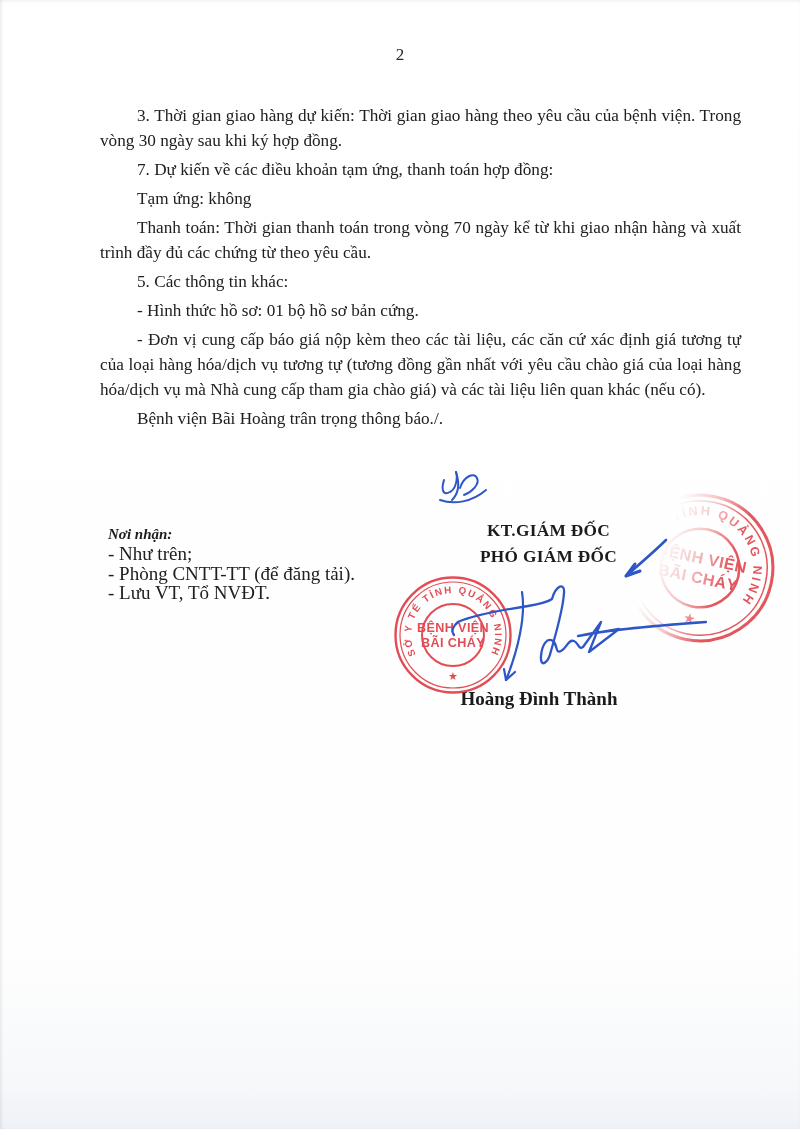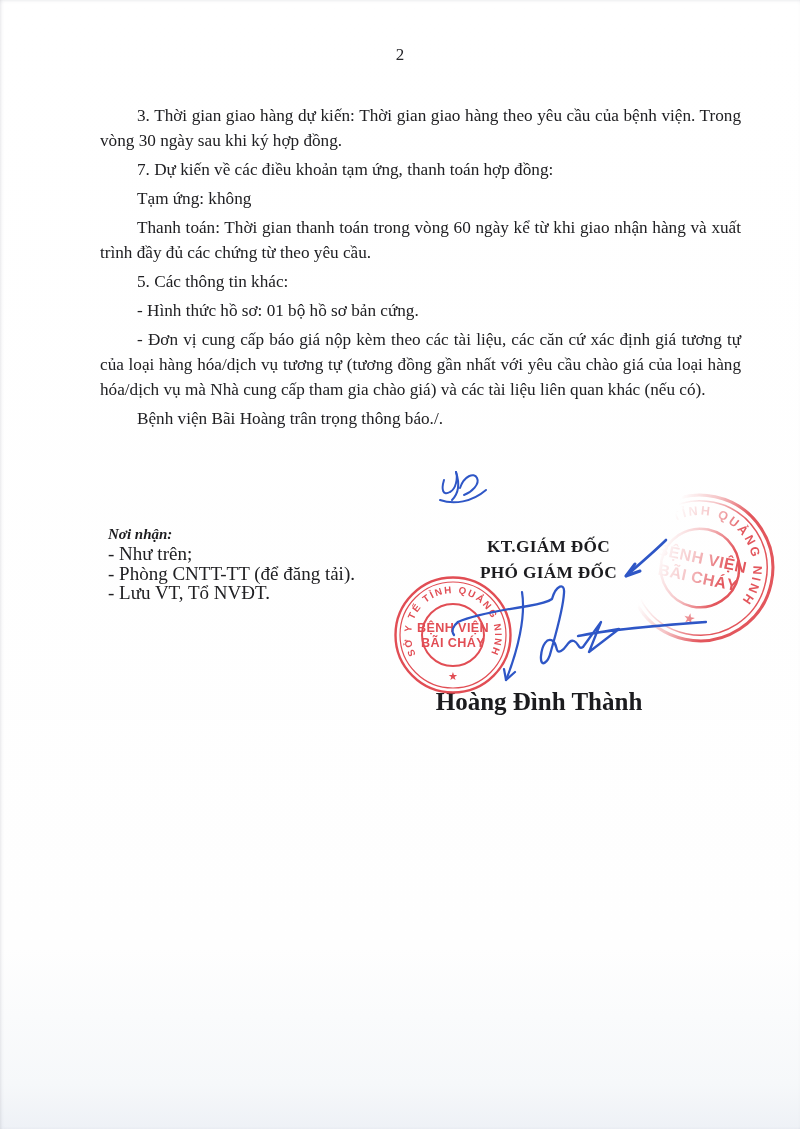--- a/index.html
+++ b/index.html
@@ -30,28 +30,28 @@
   .recipients{
     position:absolute;left:108px;top:524px;width:260px;
   }
   .recipients .heading{
     font-weight:bold;font-style:italic;font-size:15px;line-height:20px;color:#1c1c1f;
   }
   .recipients .item{
     font-size:19px;line-height:19.5px;color:#202023;
   }
   .sig-titles{
-    position:absolute;left:446px;top:534px;width:205px;
+    position:absolute;left:446px;top:518px;width:205px;
     text-align:center;font-weight:bold;font-size:17.3px;line-height:26px;
     letter-spacing:.3px;color:#1b1b1e;
   }
   .signer-name{
     position:absolutel;
     position:absolute;left:434px;top:688px;width:210px;
-    text-align:center;font-weight:bold;font-size:25px;color:#1b1b1e;
+    text-align:center;font-weight:bold;font-size:19px;color:#1b1b1e;
   }
   .stamp{
     position:absolute;z-index:2;
   }
   .stamp-main{left:393px;top:575px;width:120px;height:120px;opacity:.95;}
   .stamp-partial{
     left:624px;top:492px;width:152px;height:152px;opacity:.9;
     transform:rotate(12deg);
     -webkit-mask-image:linear-gradient(100deg,transparent 25%,rgba(0,0,0,.35) 45%,#000 65%);
     mask-image:linear-gradient(100deg,transparent 25%,rgba(0,0,0,.35) 45%,#000 65%);
@@ -73,21 +73,21 @@
 <body>
 
 <div class="page">
 
   <div class="page-number">2</div>
 
   <div class="doc-body">
     <p>3. Thời gian giao hàng dự kiến: Thời gian giao hàng theo yêu cầu của bệnh viện. Trong vòng 30 ngày sau khi ký hợp đồng.</p>
     <p>7. Dự kiến về các điều khoản tạm ứng, thanh toán hợp đồng:</p>
     <p>Tạm ứng: không</p>
-    <p>Thanh toán: Thời gian thanh toán trong vòng 60 ngày kể từ khi giao nhận hàng và xuất trình đầy đủ các chứng từ theo yêu cầu.</p>
+    <p>Thanh toán: Thời gian thanh toán trong vòng 70 ngày kể từ khi giao nhận hàng và xuất trình đầy đủ các chứng từ theo yêu cầu.</p>
     <p>5. Các thông tin khác:</p>
     <p>- Hình thức hồ sơ: 01 bộ hồ sơ bản cứng.</p>
     <p>- Đơn vị cung cấp báo giá nộp kèm theo các tài liệu, các căn cứ xác định giá tương tự của loại hàng hóa/dịch vụ tương tự (tương đồng gần nhất với yêu cầu chào giá của loại hàng hóa/dịch vụ mà Nhà cung cấp tham gia chào giá) và các tài liệu liên quan khác (nếu có).</p>
     <p>Bệnh viện Bãi Hoàng trân trọng thông báo./.</p>
   </div>
 
   <div class="recipients">
     <div class="heading">Nơi nhận:</div>
     <div class="item">- Như trên;</div>
     <div class="item">- Phòng CNTT-TT (để đăng tải).</div>

